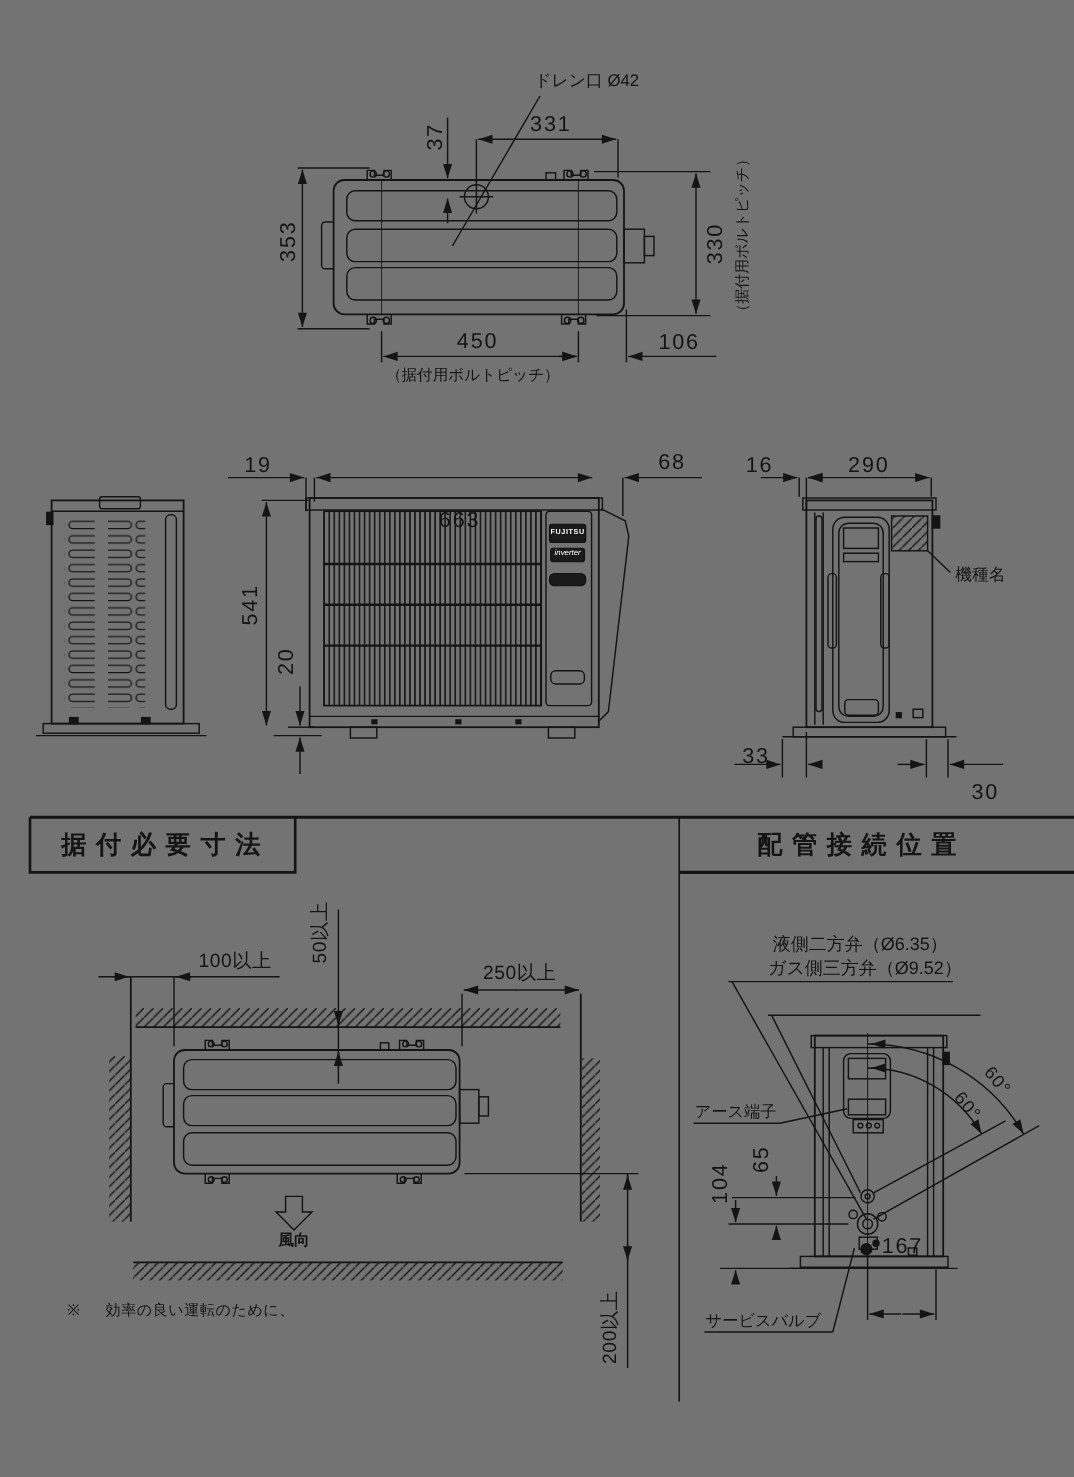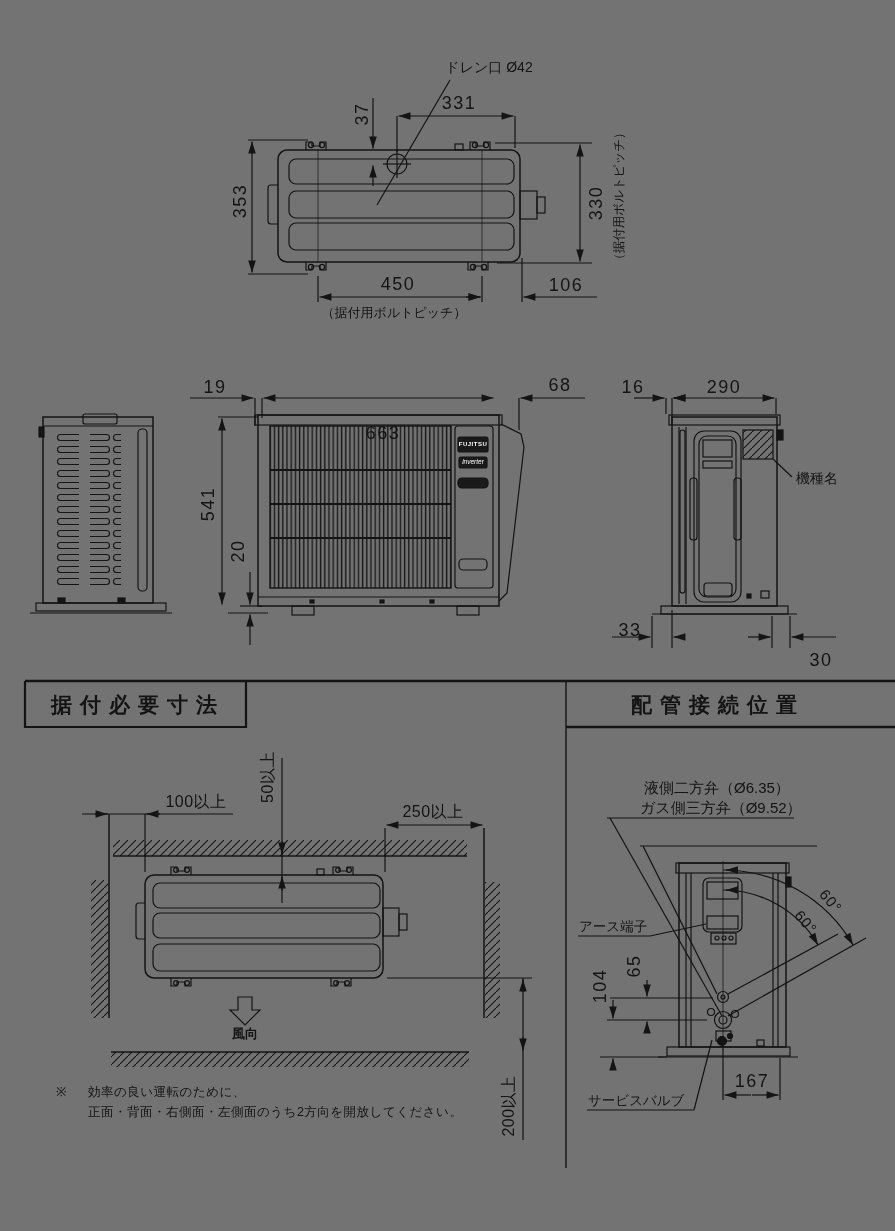--- a/index.html
+++ b/index.html
@@ -339,25 +339,24 @@
   <div class="lbl ctr title" style="left:138px;top:704px;">据付必要寸法</div>
   <div class="lbl ctr title" style="left:718px;top:704px;">配管接続位置</div>
 
   <div class="lbl ctr num2" style="left:196px;top:802px;">100以上</div>
   <div class="lbl vert num2" style="left:268px;top:777px;">50以上</div>
   <div class="lbl ctr num2" style="left:433px;top:812px;">250以上</div>
   <div class="lbl vert num2" style="left:509px;top:1106px;">200以上</div>
   <div class="lbl ctr jp" style="left:245px;top:1033px;font-size:13px;font-weight:bold;text-align:right;">風向</div>
   <div class="lbl note" style="left:56px;top:1086px;">※</div>
   <div class="lbl note" style="left:88px;top:1086px;">効率の良い運転のために、</div>
-  <div class="lbl note" style="left:88px;top:1106px;">正面・背面・右側面・左側面のうち2方向を開放してください。</div>
 
   <div class="lbl jpl" style="left:620px;top:800px;margin-left:20px;">ガス側三方弁（Ø9.52）</div>
   <div class="lbl jpl" style="left:644px;top:780px;">液側二方弁（Ø6.35）</div>
   <div class="lbl jp" style="left:579px;top:920px;">アース端子</div>
   <div class="lbl jp" style="left:588px;top:1094px;">サービスバルブ</div>
   <div class="lbl vert num" style="left:600px;top:986px;">104</div>
   <div class="lbl vert num" style="left:634px;top:966px;">65</div>
-  <div class="lbl ctr num" style="left:752px;top:1081px;">167</div>
+  <div class="lbl ctr num" style="left:752px;top:1038px;">167</div>
   <div class="lbl rot50 deg" style="left:831px;top:901px;">60°</div>
   <div class="lbl rot50 deg" style="left:806px;top:922px;">60°</div>
 
 </div>
 
 </body></html>

